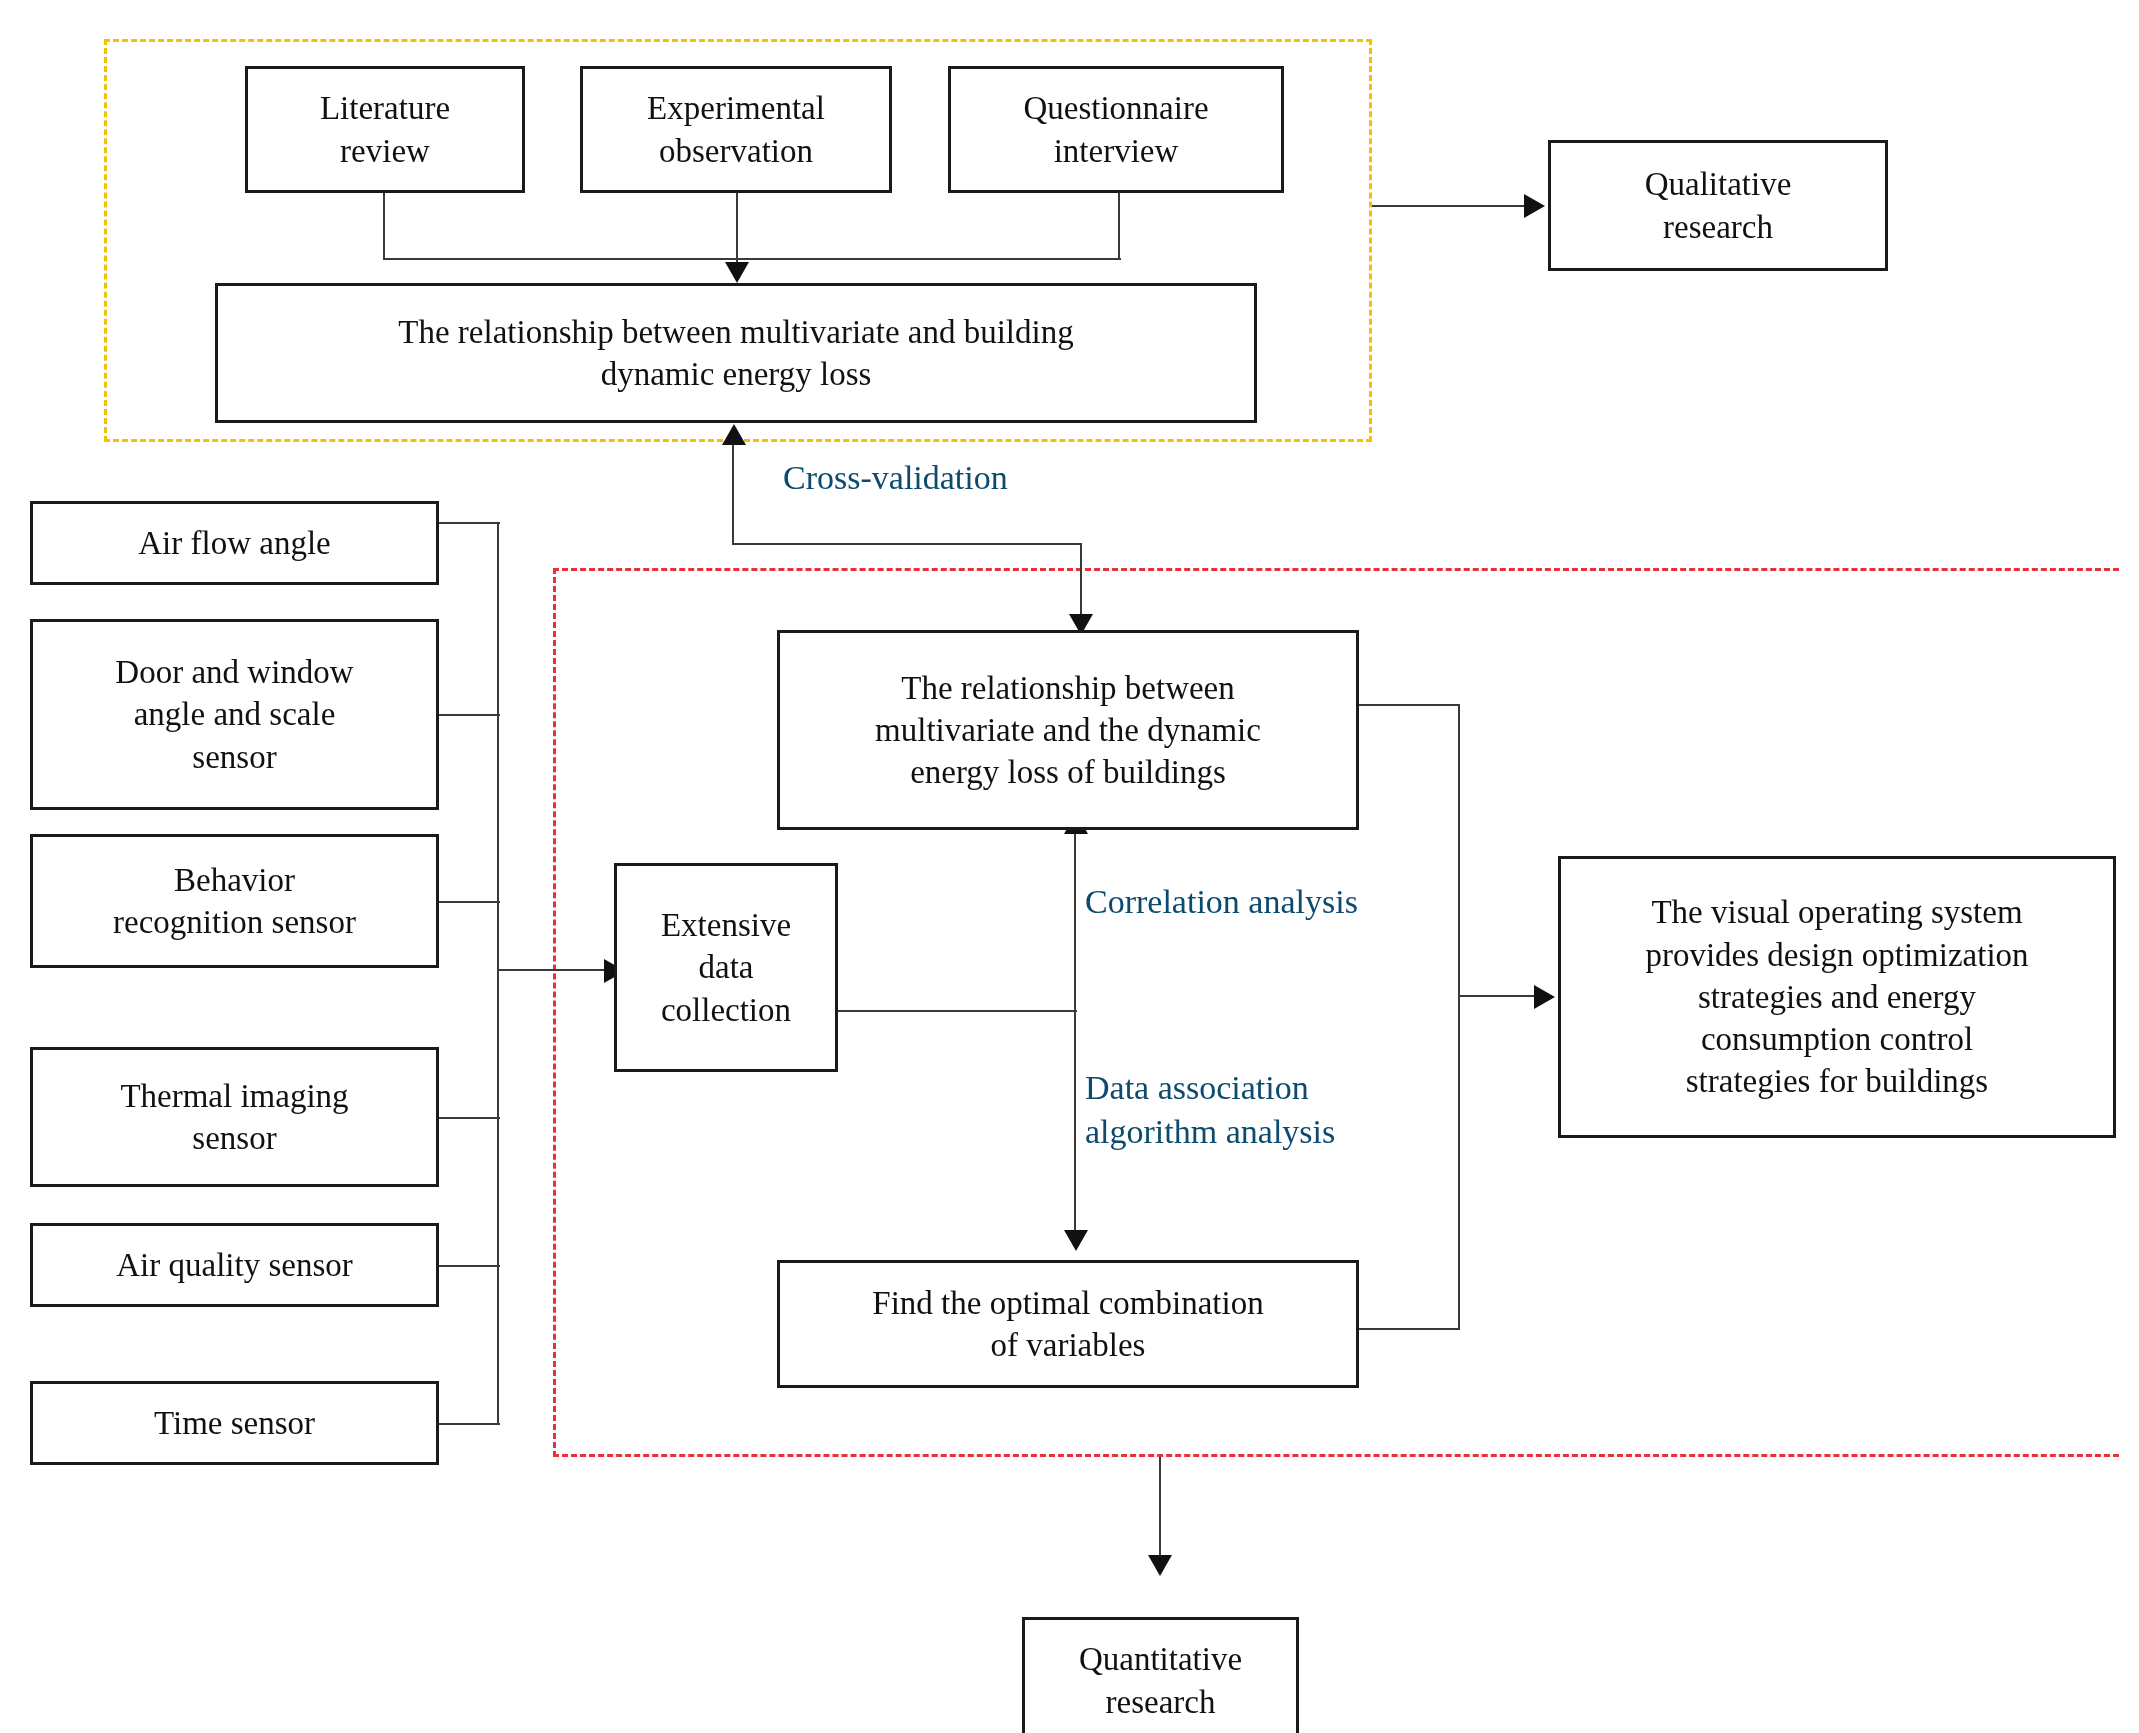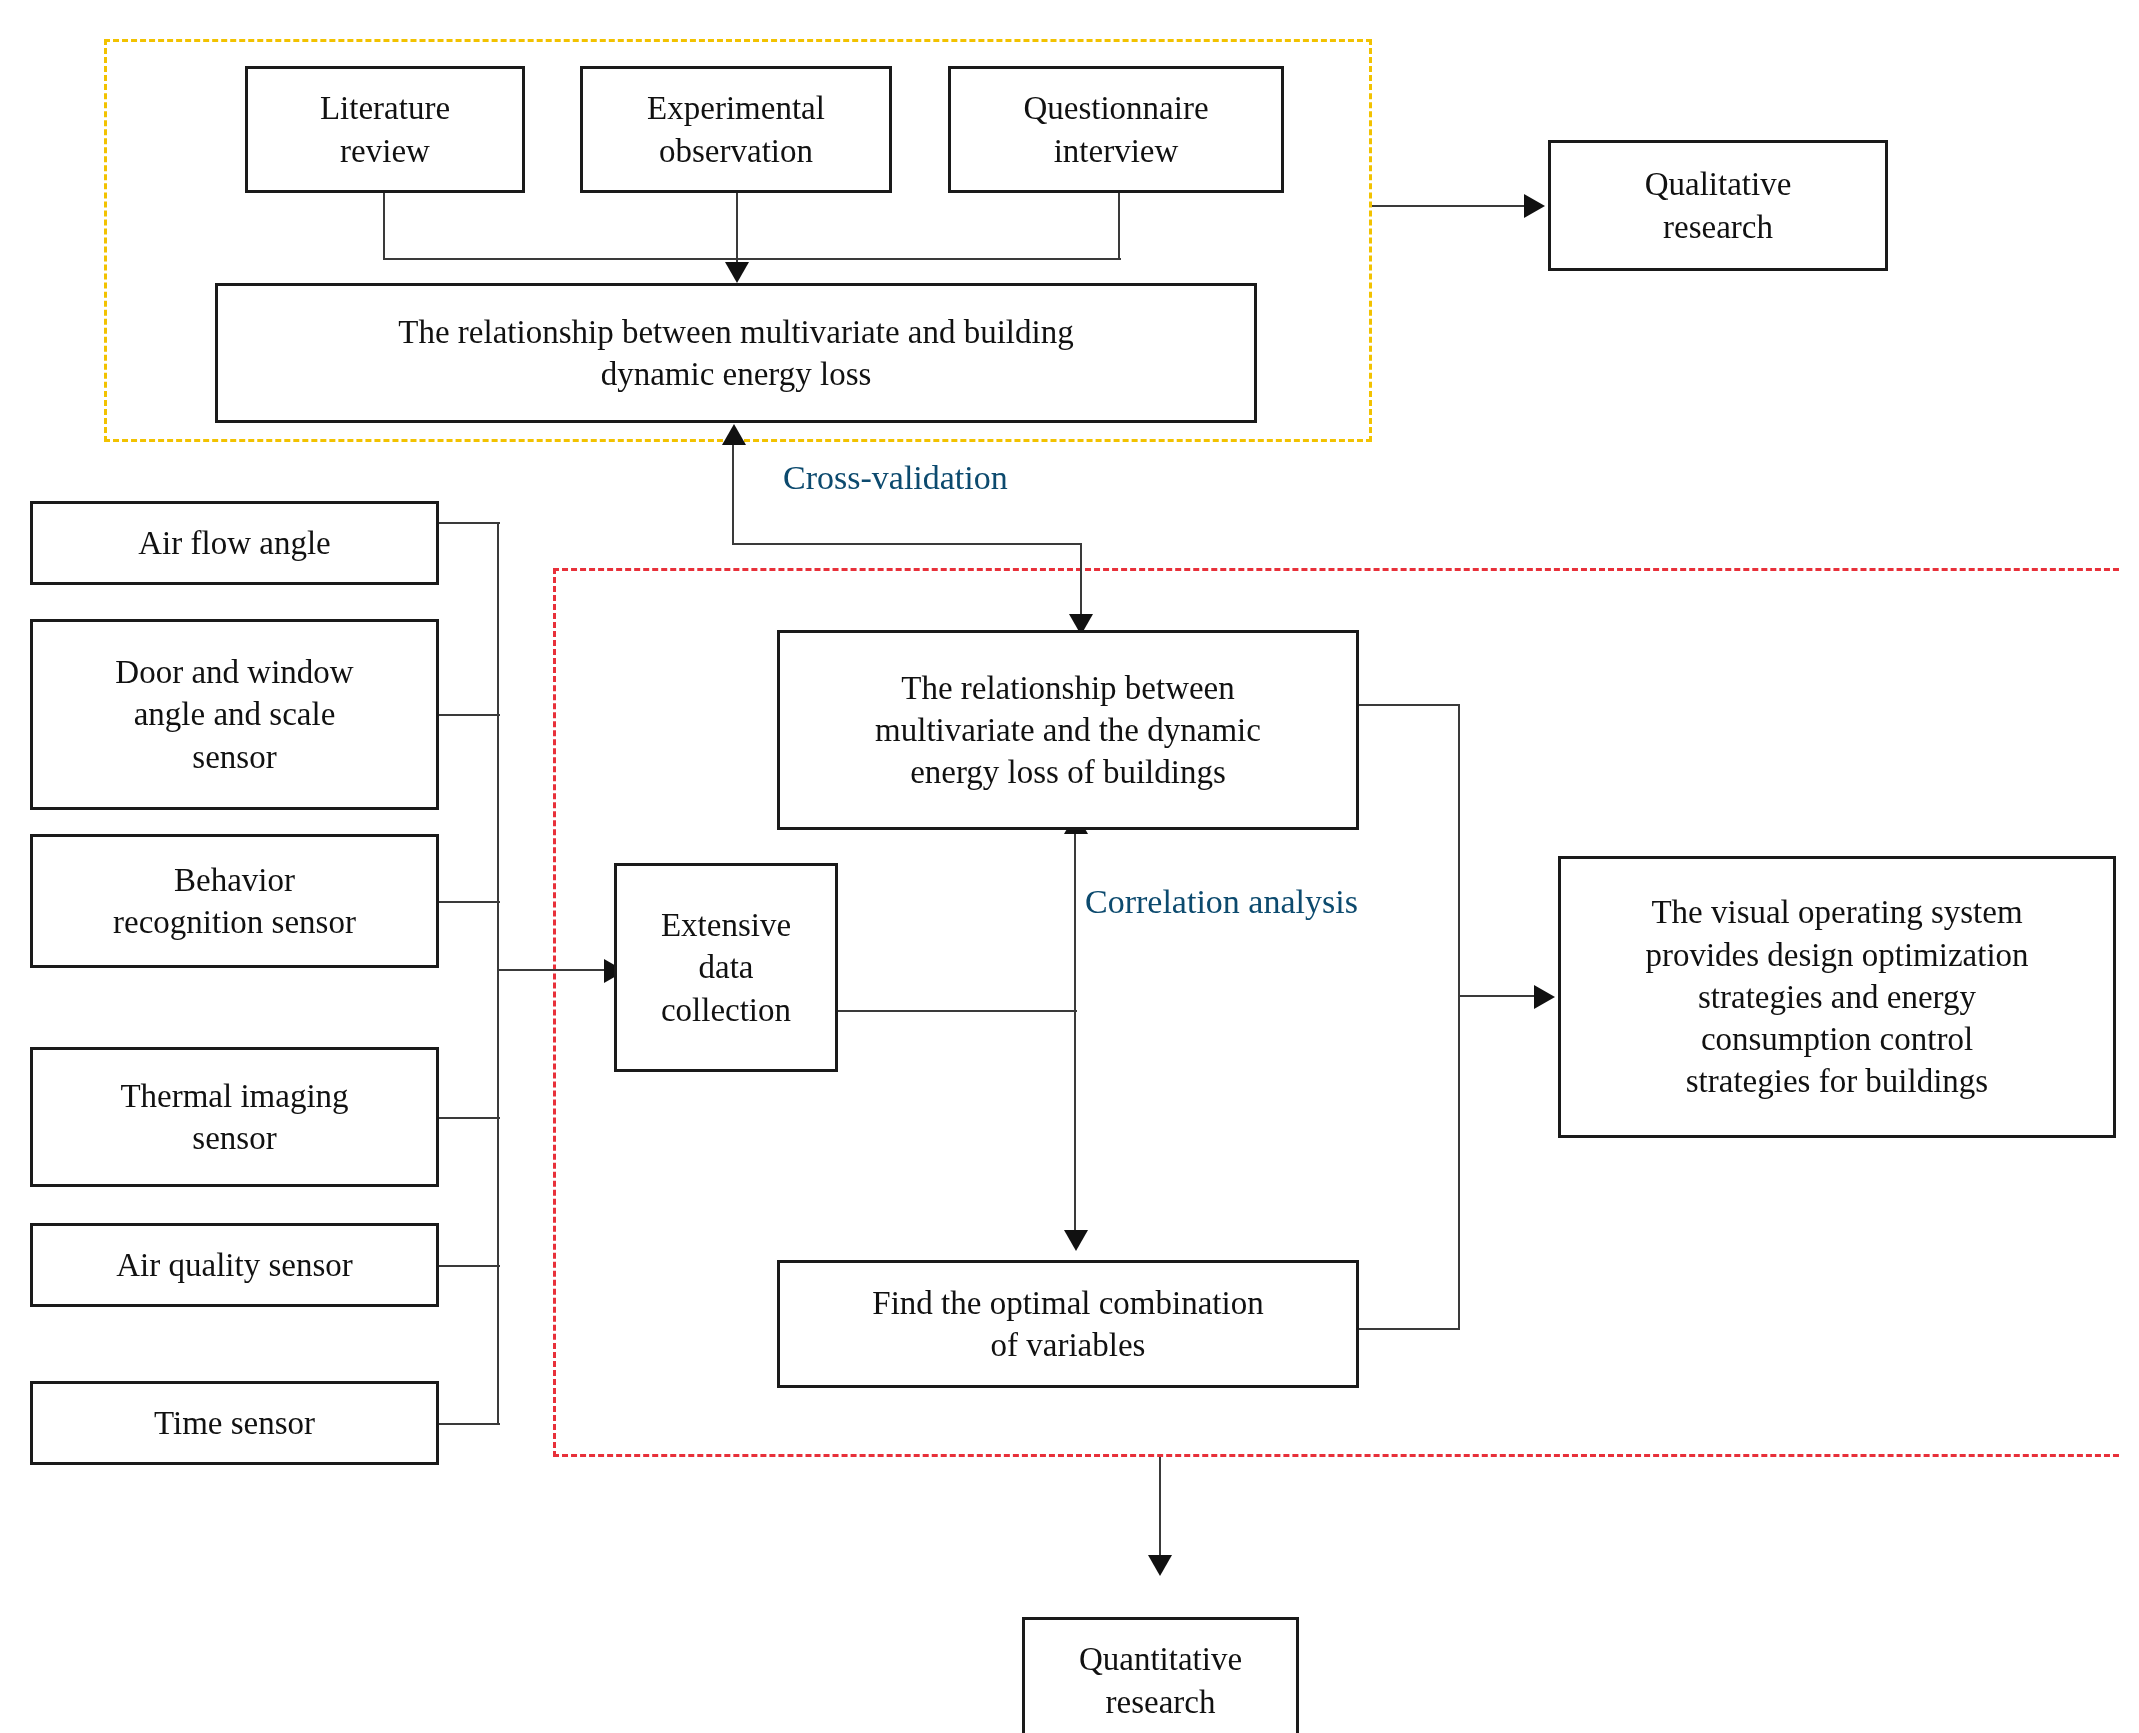--- a/index.html
+++ b/index.html
@@ -206,18 +206,20 @@
 
   <div class="ln lnh" style="left:837px; top:1010px; width:240px;"></div>
 
   <div class="ln lnh" style="left:1357px; top:704px; width:103px;"></div>
   <div class="ln lnv" style="left:1458px; top:704px; height:626px;"></div>
   <div class="ln lnh" style="left:1357px; top:1328px; width:103px;"></div>
   <div class="ln lnh" style="left:1458px; top:995px; width:78px;"></div>
   <div class="arrow arrow-right" style="left:1534px; top:985px;"></div>
 
   <div class="edge-label" style="left:1085px; top:880px; font-size:34px;">Correlation analysis</div>
+  <div class="edge-label" style="left:1085px; top:1066px; font-size:34px;">Data association
+algorithm analysis</div>
 
   <div class="ln lnv" style="left:1159px; top:1457px; height:101px;"></div>
   <div class="arrow arrow-down" style="left:1148px; top:1555px;"></div>
 
 </div>
 
 
 </body></html>

